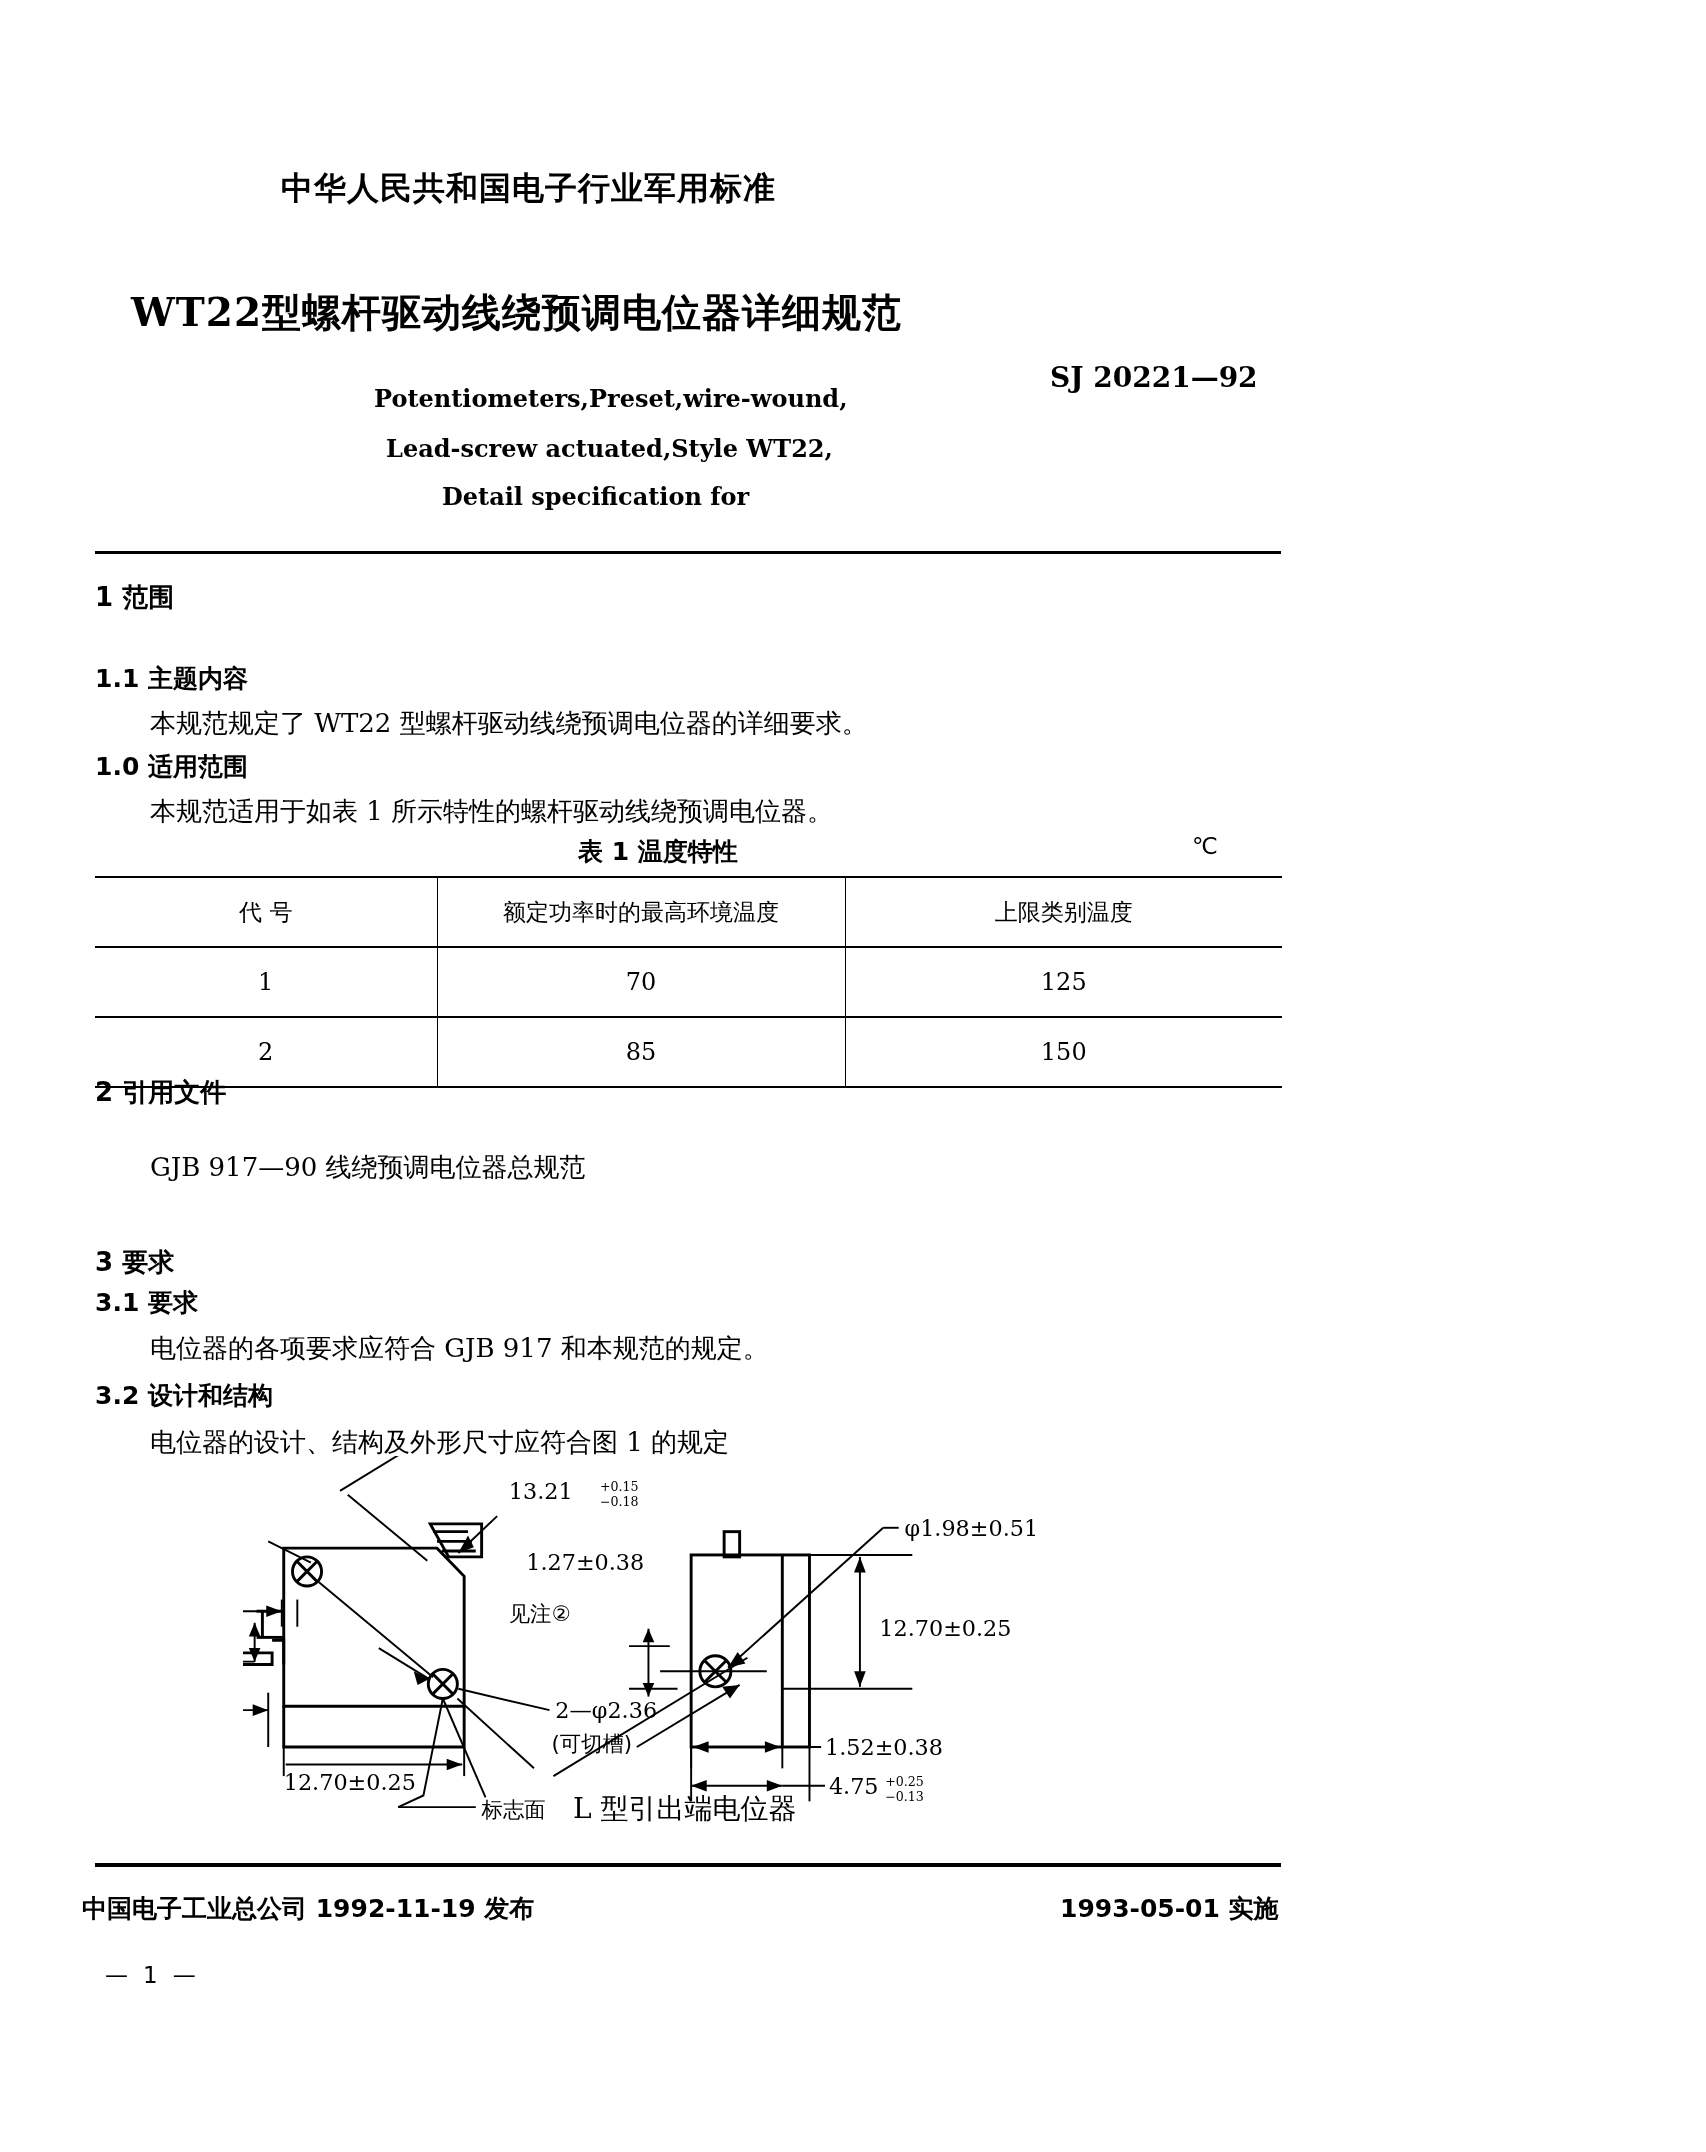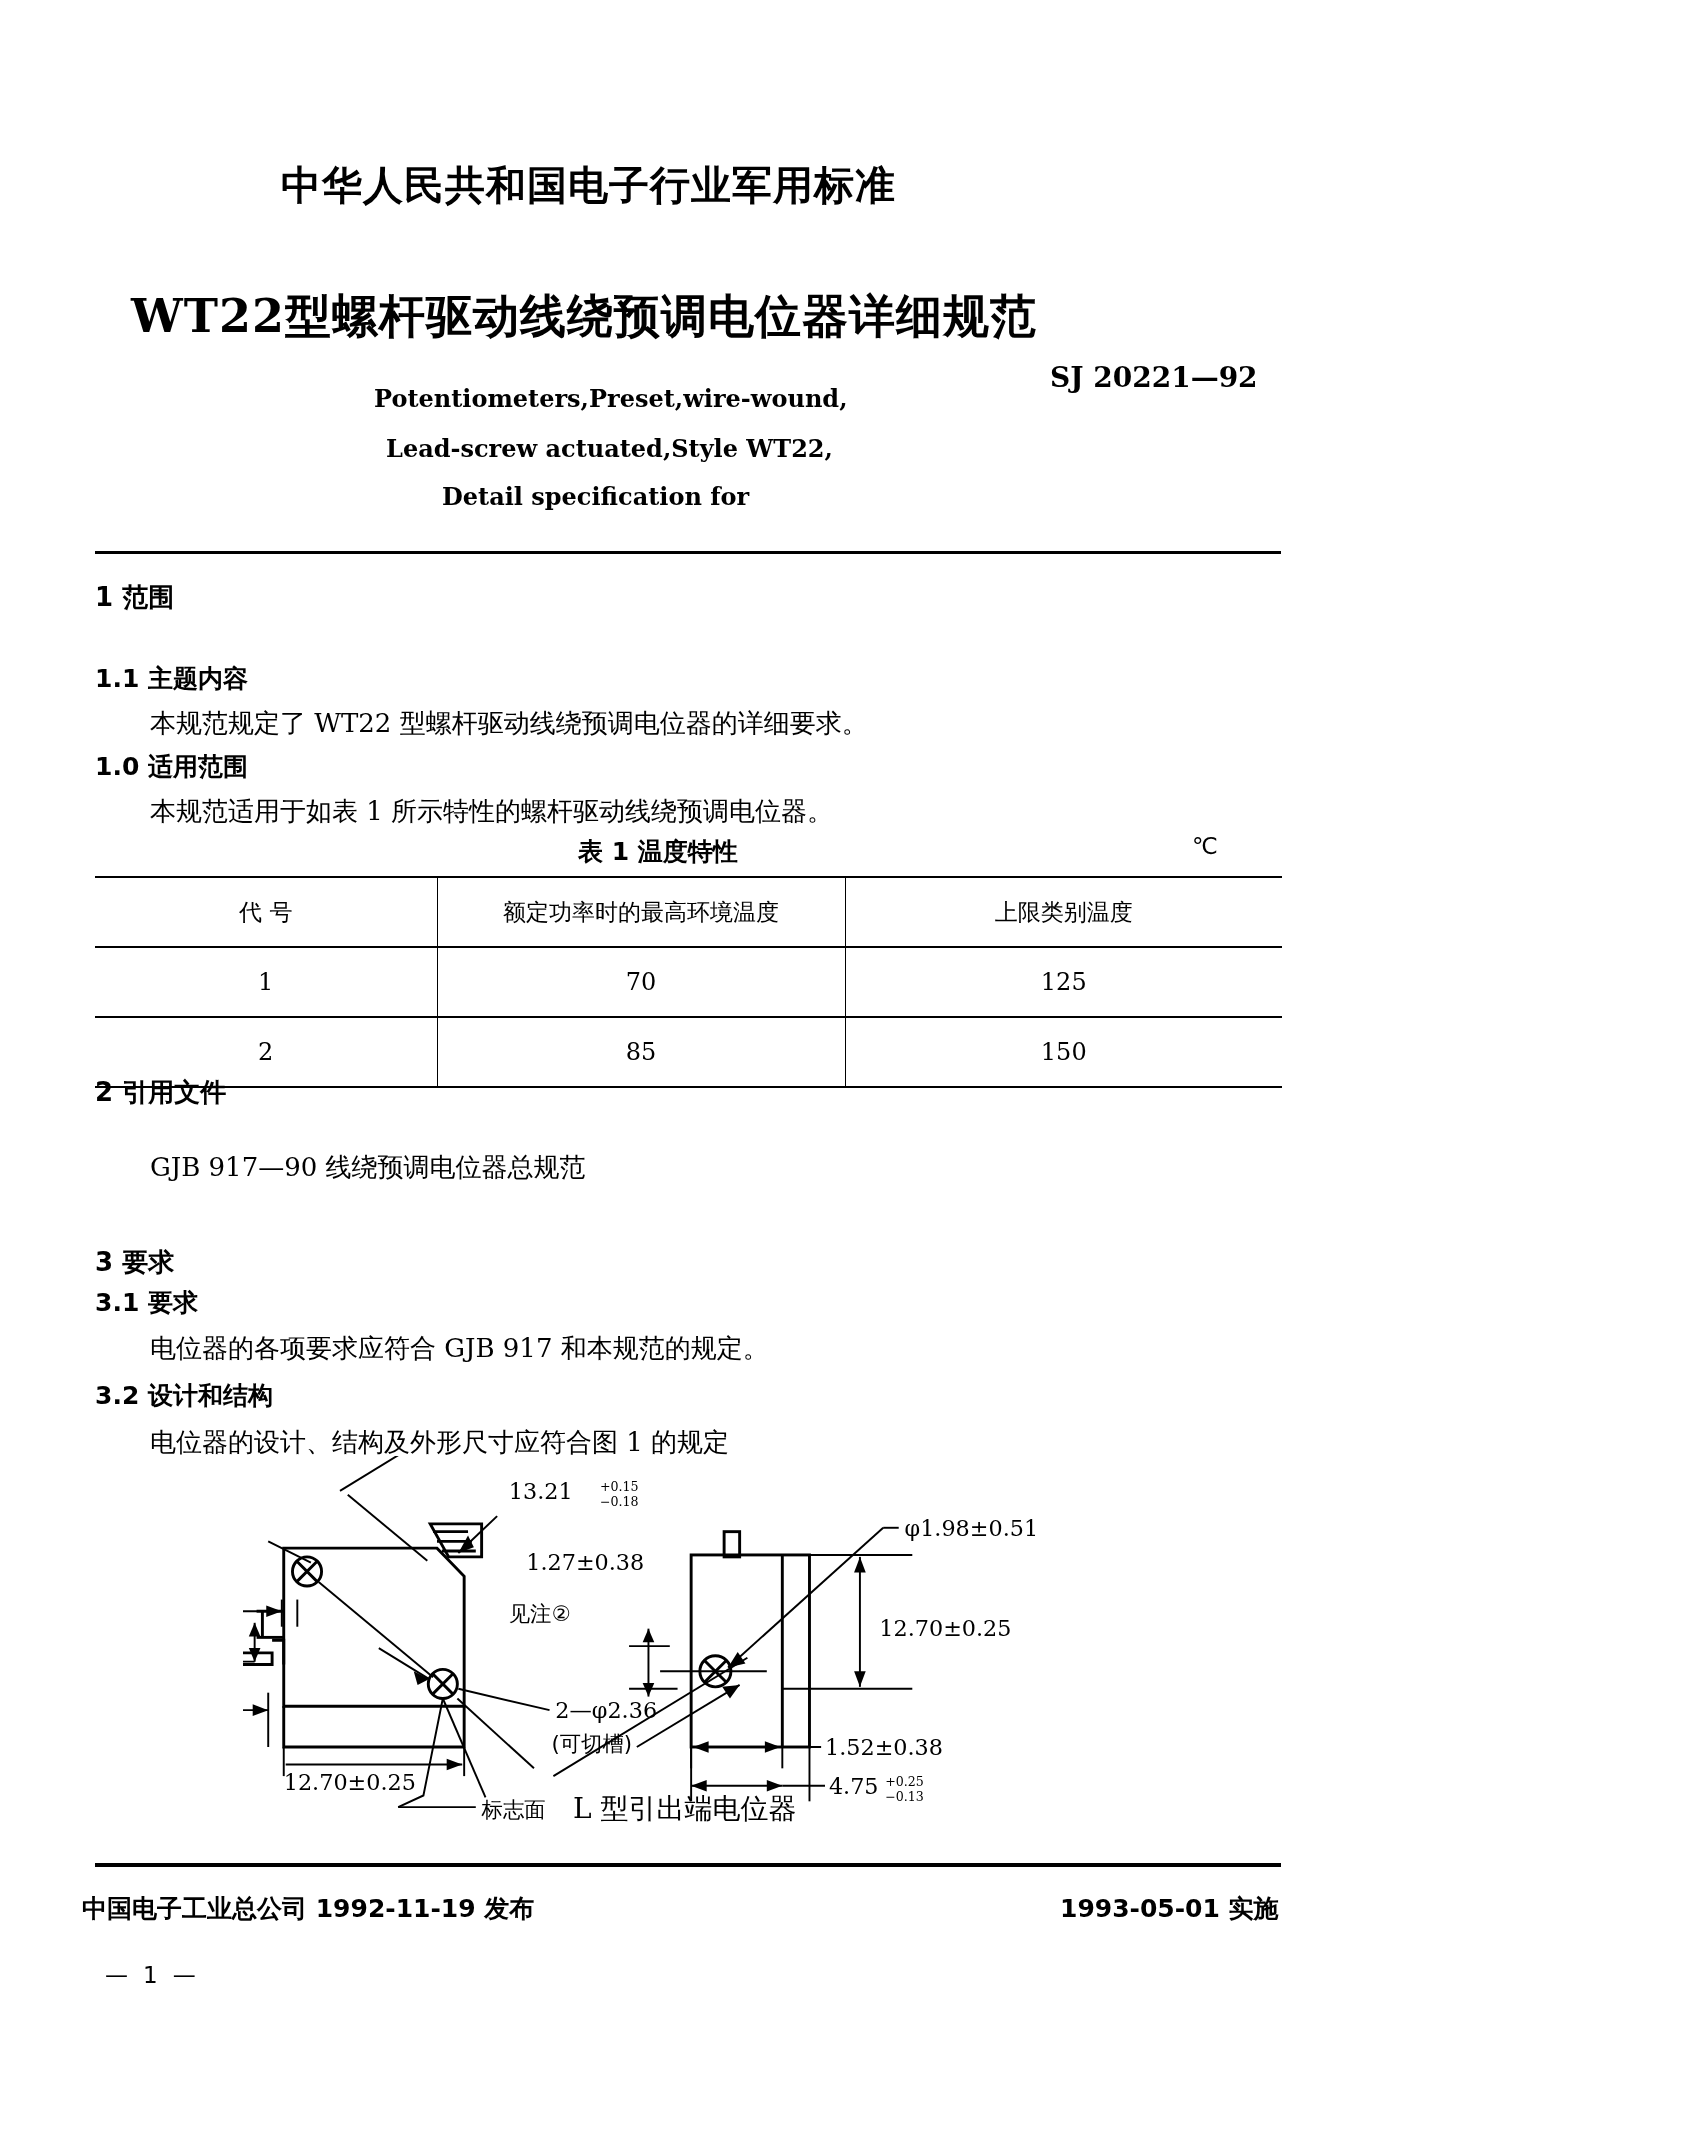--- a/index.html
+++ b/index.html
@@ -16,34 +16,34 @@
     width: 1707px;
     height: 2152px;
     background: #ffffff;
     overflow: hidden;
   }
 
   
   .org-line {
     position: absolute;
     left: 281px;
-    top: 158px;
-    font-family: "DejaVu Sans", "Liberation Sans", sans-serif;
-    font-weight: bold;
-    font-size: 40px;
+    top: 167px;
+    font-family: "DejaVu Sans", "Liberation Sans", sans-serif;
+    font-weight: bold;
+    font-size: 32px;
     letter-spacing: 1px;
     white-space: nowrap;
   }
   .main-title {
     position: absolute;
     left: 131px;
     top: 286px;
     font-family: "DejaVu Serif", "Liberation Serif", serif;
     font-weight: bold;
-    font-size: 46px;
+    font-size: 39px;
     letter-spacing: 1px;
     white-space: nowrap;
   }
   .std-no {
     position: absolute;
     left: 1050px;
     top: 361px;
     font-family: "DejaVu Serif", "Liberation Serif", serif;
     font-weight: bold;
     font-size: 28px;

